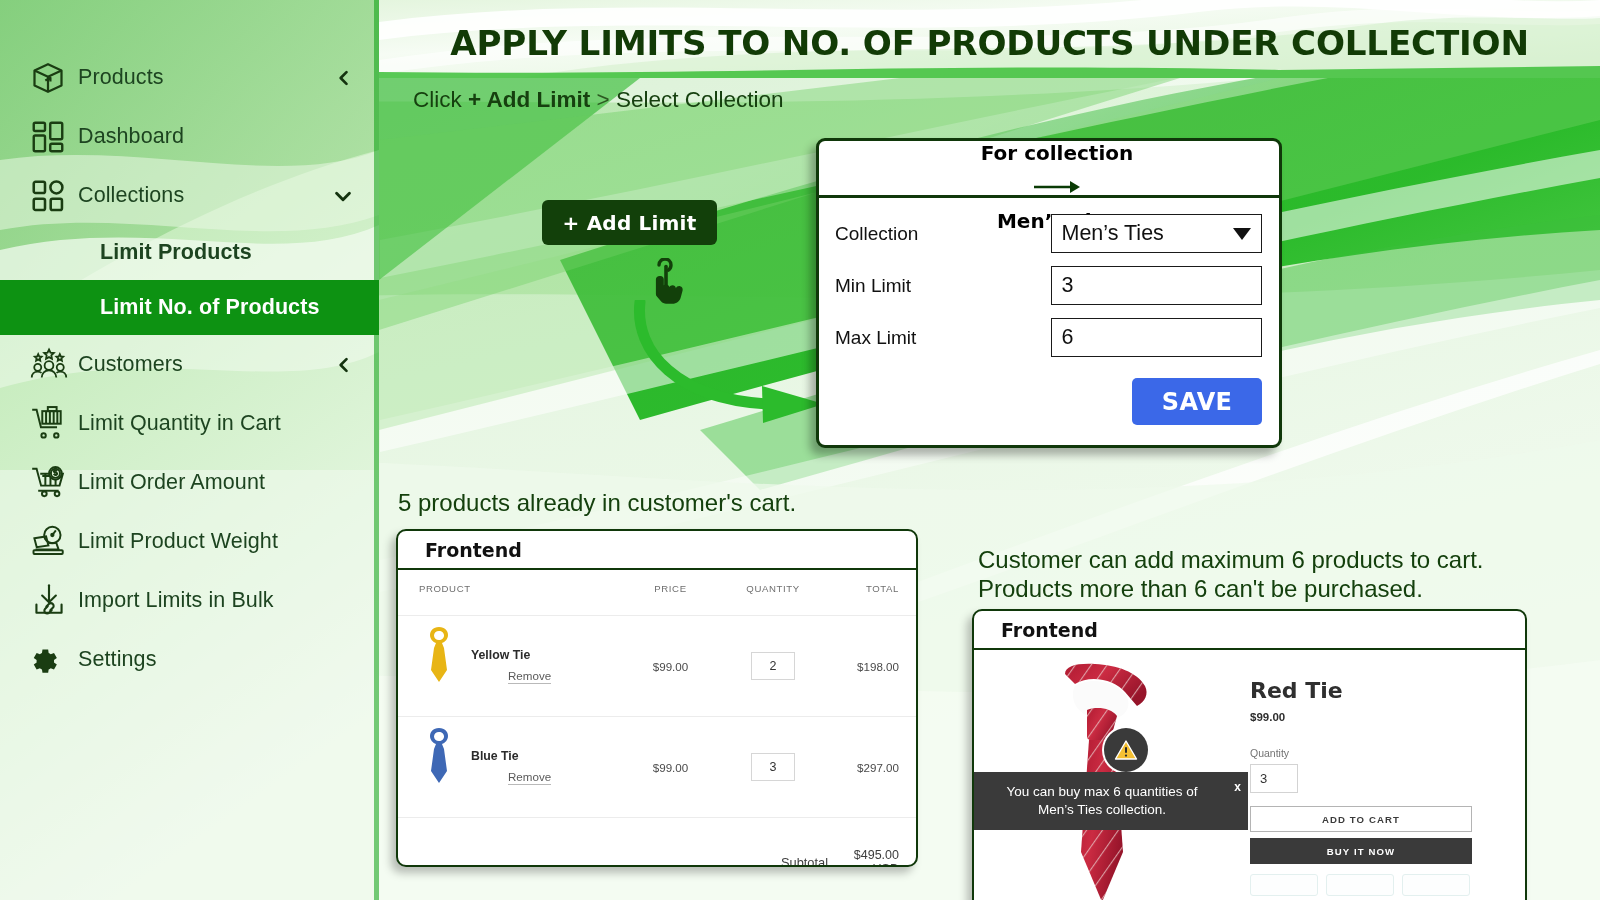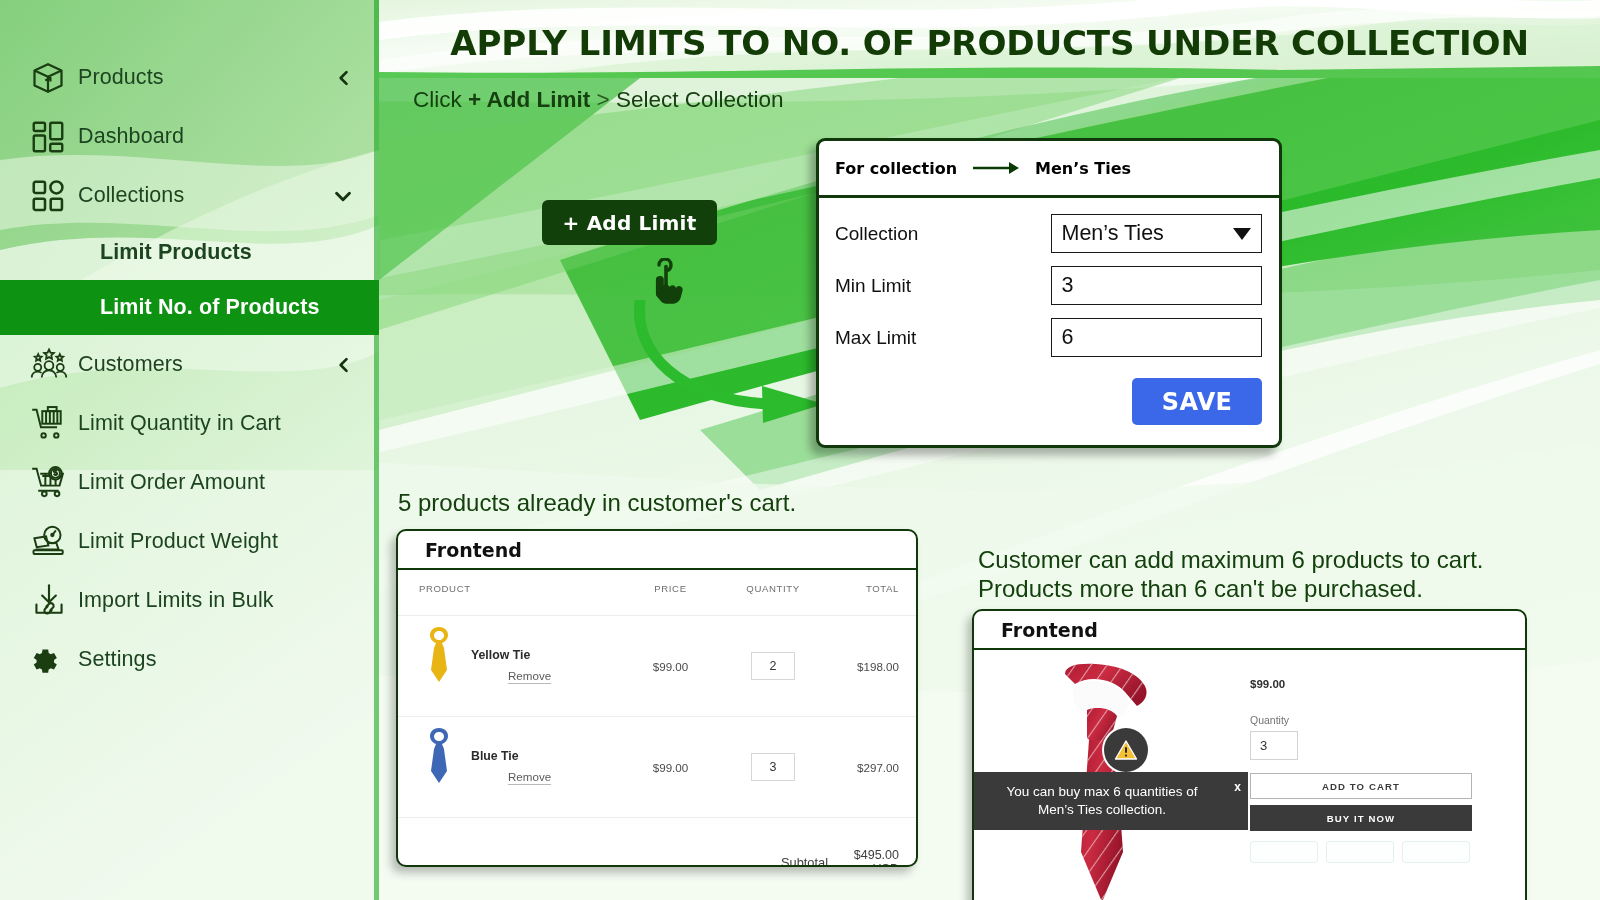--- a/index.html
+++ b/index.html
@@ -129,23 +129,24 @@
     z-index: 25;
     box-shadow: -6px 7px 9px rgba(0,0,0,.30);
     overflow: hidden;
   }
   #limit-card .card-head {
     height: 57px;
     display: flex; align-items: center;
     padding-left: 16px;
     border-bottom: 3px solid #10380a;
     font-family: "DejaVu Sans", sans-serif;
-    font-size: 16px; font-weight: 700;
+    font-size: 20px; font-weight: 700;
     color: #000;
     gap: 14px;
+    flex-direction: column;
   }
   #limit-card .card-head .arrow-ico { display:flex; align-items:center; color:#0a3b05;}
   .card-body { padding: 16px 17px 0 16px; }
   .frow {
     display: flex; align-items: center;
     margin-bottom: 13px;
   }
   .frow .flabel {
     width: 225px;
     font-size: 19px;
@@ -732,20 +733,21 @@
       </div>
 
       <div id="limit-tooltip">
         <span>You can buy max 6 quantities of
 Men’s Ties collection.</span>
         <span id="tooltip-close">x</span>
       </div>
     </div>
 
     <div class="pp-info">
+      <div class="pp-title">Red Tie</div>
       <div class="pp-price">$99.00</div>
       <div class="pp-qty-label">Quantity</div>
       <div class="pp-qty-box">3</div>
       <div class="pp-btn outline">ADD TO CART</div>
       <div class="pp-btn solid">BUY IT NOW</div>
       <div class="pay-row">
         <span class="pay-chip"></span>
         <span class="pay-chip"></span>
         <span class="pay-chip"></span>
       </div>

